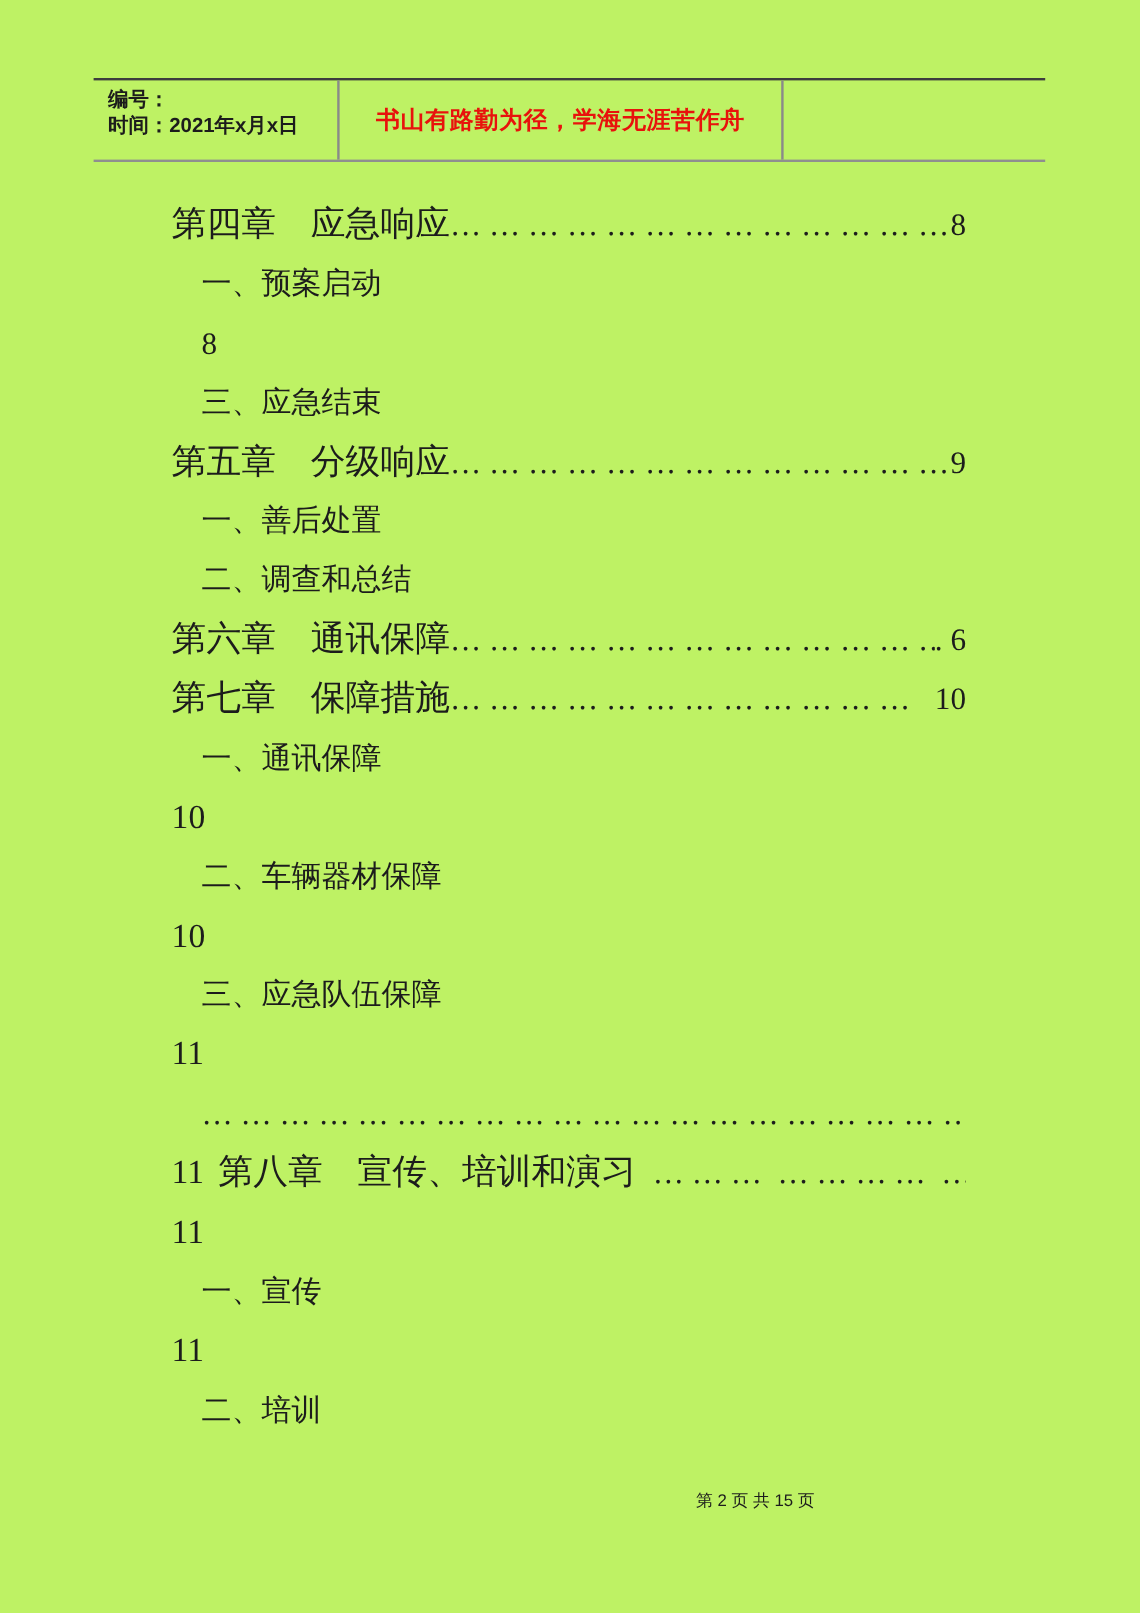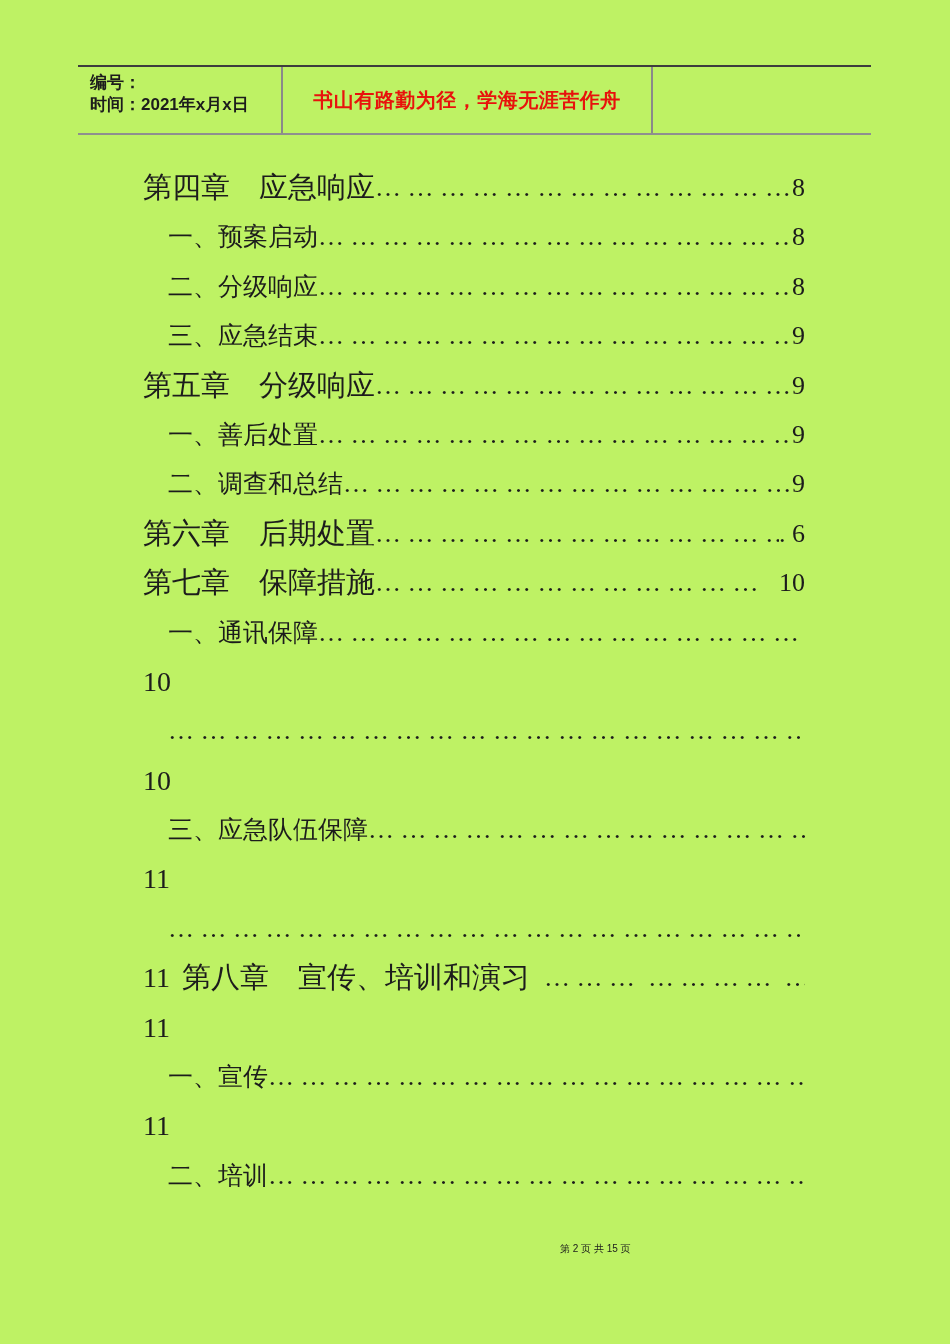--- a/index.html
+++ b/index.html
@@ -24,31 +24,31 @@
             font-weight:bold;font-size:16px;white-space:nowrap;}
 
   
   .toc{position:absolute;left:143px;top:163px;width:662px;}
   .toc-row{display:flex;align-items:stretch;height:49.4px;white-space:nowrap;overflow:hidden;}
   .toc-row > span{display:block;line-height:49.4px;}
   .t-label{flex:0 0 auto;}
   .t-dots{flex:1 1 auto;overflow:hidden;white-space:pre;font-size:26px;}
   .t-page{flex:0 0 auto;white-space:pre;font-size:26px;}
   .chapter .t-label{font-size:29px;}
-  .sub{padding-left:25px;}
+  .sub{padding-left:25px;flex-direction:column;}
   .sub .t-label{font-size:25px;}
   .wrapnum .t-label{font-size:28px;}
   .wrap-prefix{flex:0 0 auto;font-size:28px;margin-right:12px;}
   .t-dots.spaced{margin-left:14px;}
 
   
   .footer{
-    position:absolute;left:560px;top:1242px;
+    position:absolute;left:580px;top:1242px;
     font-family:"Liberation Sans","DejaVu Sans",sans-serif;
-    font-size:10px;color:#1c1c1c;white-space:pre;
+    font-size:14px;color:#1c1c1c;white-space:pre;
   }
 </style>
 </head>
 <body>
 
 <div class="page">
 
   <div class="header-table">
     <div class="ht-cell ht-left">
       <div>编号：</div>
@@ -67,21 +67,20 @@
       <span class="t-page">8</span>
     </div>
 
     <div class="toc-row sub">
       <span class="t-label">一、预案启动</span>
       <span class="t-dots">… … … … … … … … … … … … … … … … … … … … … … … … … … … … … … … … … … … … … … … … … … … … … … … …</span>
       <span class="t-page">8</span>
     </div>
 
     <div class="toc-row sub">
-      <span class="t-label">二、分级响应</span>
       <span class="t-dots">… … … … … … … … … … … … … … … … … … … … … … … … … … … … … … … … … … … … … … … … … … … … … … … …</span>
       <span class="t-page">8</span>
     </div>
 
     <div class="toc-row sub">
       <span class="t-label">三、应急结束</span>
       <span class="t-dots">… … … … … … … … … … … … … … … … … … … … … … … … … … … … … … … … … … … … … … … … … … … … … … … …</span>
       <span class="t-page">9</span>
     </div>
 
@@ -97,41 +96,42 @@
       <span class="t-page">9</span>
     </div>
 
     <div class="toc-row sub">
       <span class="t-label">二、调查和总结</span>
       <span class="t-dots">… … … … … … … … … … … … … … … … … … … … … … … … … … … … … … … … … … … … … … … … … … … … … … … …</span>
       <span class="t-page">9</span>
     </div>
 
     <div class="toc-row chapter">
-      <span class="t-label">第六章　后期处置</span>
+      <span class="t-label">第六章　通讯保障</span>
       <span class="t-dots">… … … … … … … … … … … … … … … … … … … … … … … … … … … … … … … … … … … … … … … … … … … … … … … …</span>
       <span class="t-page">. 6</span>
     </div>
 
     <div class="toc-row chapter">
       <span class="t-label">第七章　保障措施</span>
       <span class="t-dots">… … … … … … … … … … … … … … … … … … … … … … … … … … … … … … … … … … … … … … … … … … … … … … … …</span>
       <span class="t-page">  10</span>
     </div>
 
     <div class="toc-row sub">
       <span class="t-label">一、通讯保障</span>
       <span class="t-dots">… … … … … … … … … … … … … … … … … … … … … … … … … … … … … … … … … … … … … … … … … … … … … … … …</span>
     </div>
 
     <div class="toc-row wrapnum">
       <span class="t-label">10</span>
     </div>
 
     <div class="toc-row sub">
+      <span class="t-label">二、车辆器材保障</span>
       <span class="t-dots">… … … … … … … … … … … … … … … … … … … … … … … … … … … … … … … … … … … … … … … … … … … … … … … …</span>
     </div>
 
     <div class="toc-row wrapnum">
       <span class="t-label">10</span>
     </div>
 
     <div class="toc-row sub">
       <span class="t-label">三、应急队伍保障</span>
       <span class="t-dots">… … … … … … … … … … … … … … … … … … … … … … … … … … … … … … … … … … … … … … … … … … … … … … … …</span>

